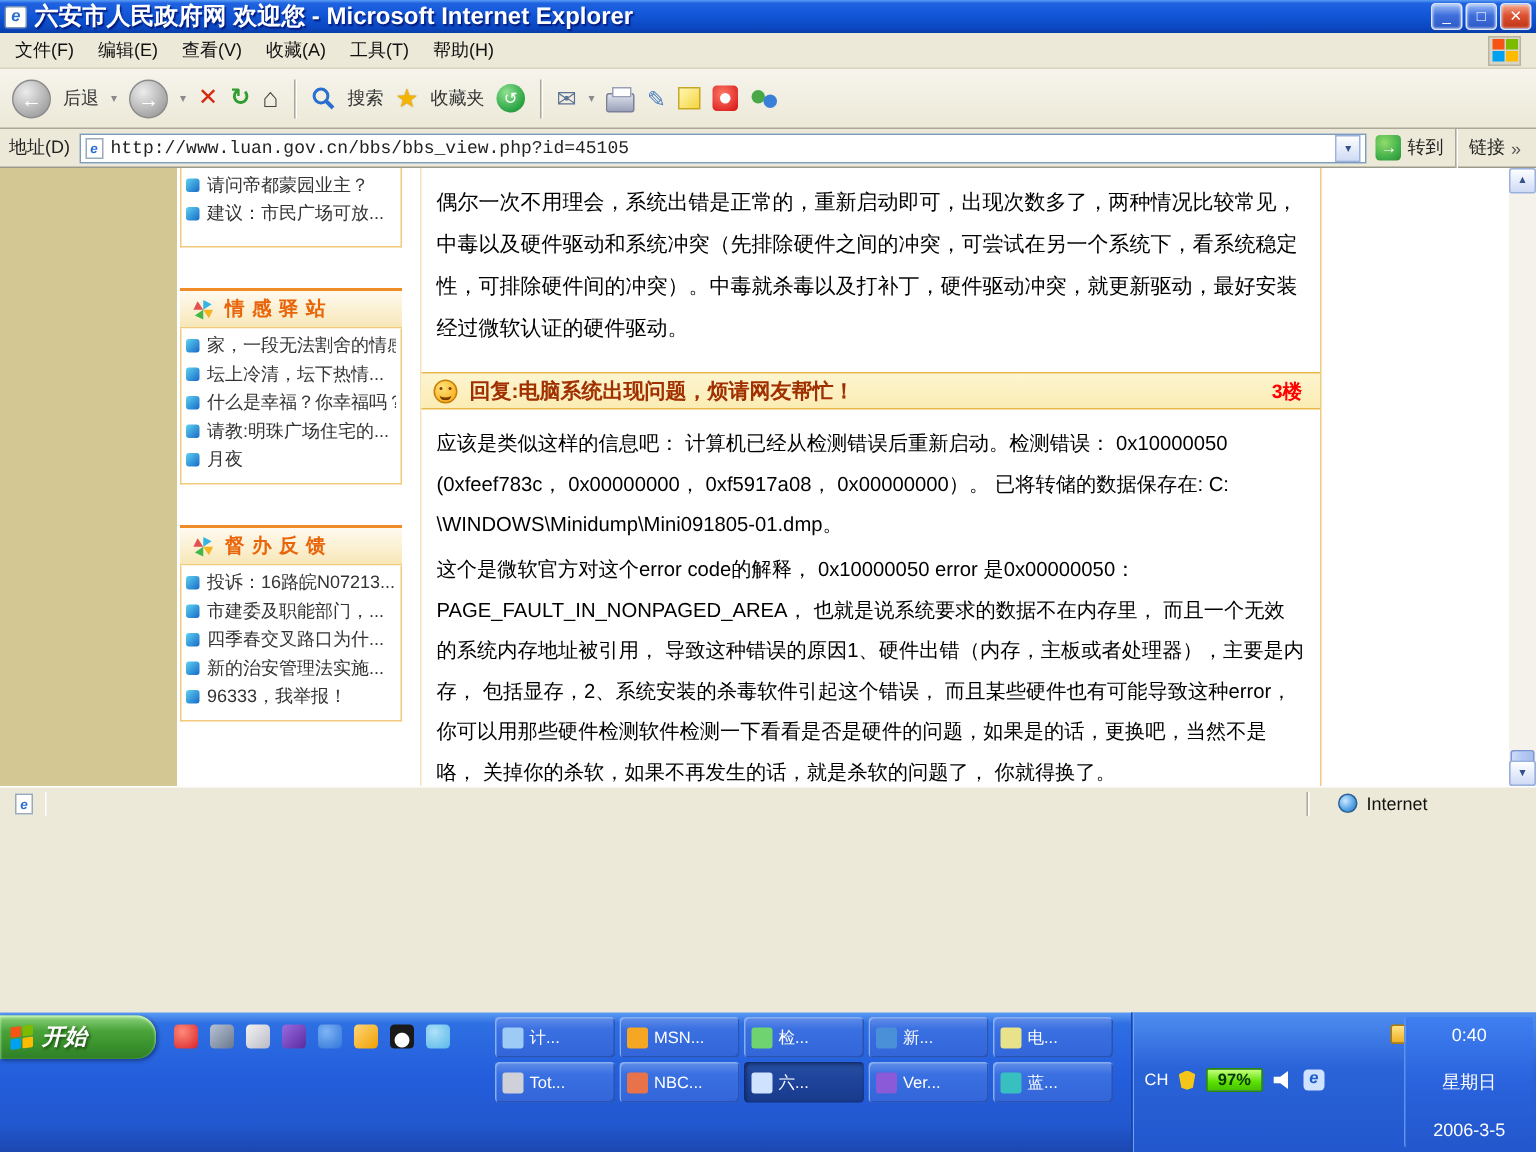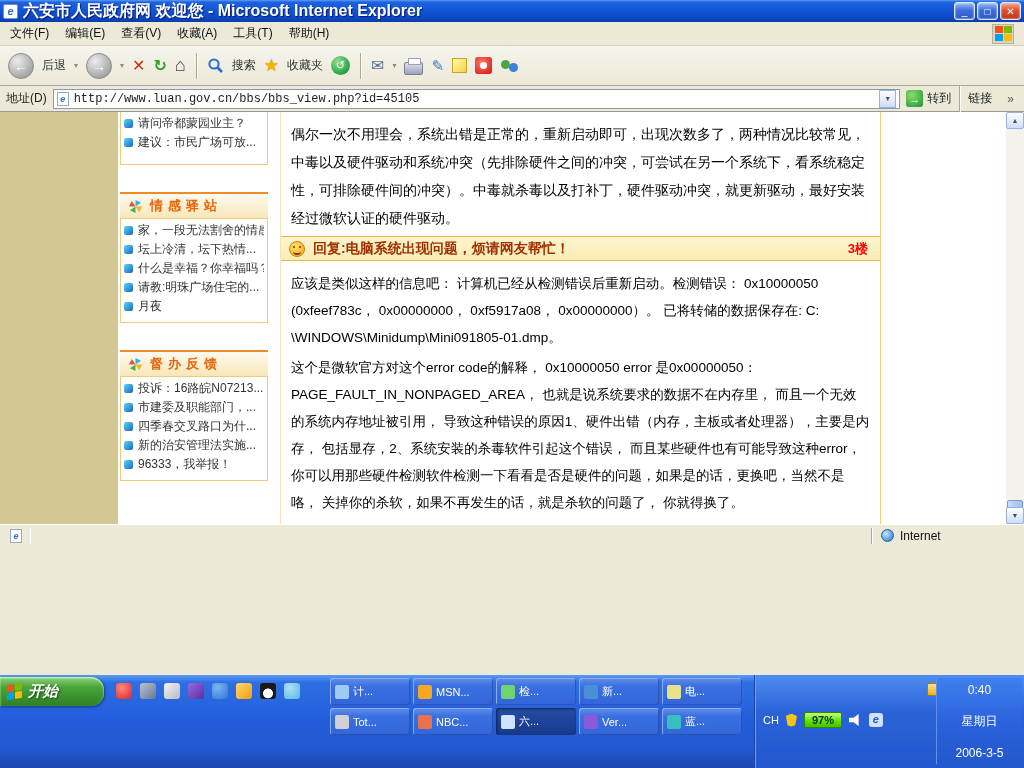--- a/index.html
+++ b/index.html
@@ -65,21 +65,21 @@
   .addr-input{flex:1;height:20px;background:#fff;border:1px solid #7f9db9;display:flex;align-items:center;
     gap:5px;padding:0 3px;overflow:hidden}
   .addr-doc{width:12px;height:14px;background:#fff;border:1px solid #9ab;color:#2a6fd0;font-weight:bold;
     font-style:italic;font-size:9px;line-height:12px;text-align:center;flex:none}
   .addr-url{white-space:nowrap;overflow:hidden;font-family:"Liberation Mono","DejaVu Sans Mono",monospace;font-size:12px}
   .addr-dd{width:17px;height:18px;margin-left:auto;background:linear-gradient(#fdfefe,#cfdbf5);
     border:1px solid #9ab0dd;color:#33508a;font-size:8px;display:flex;align-items:center;justify-content:center;flex:none}
   .go-btn{display:flex;align-items:center;gap:4px}
   .go-icon{width:17px;height:17px;border-radius:3px;background:radial-gradient(circle at 35% 30%,#8fdc6a,#3fae49 65%,#2a8a30);
     color:#fff;font-size:11px;font-weight:bold;display:flex;align-items:center;justify-content:center}
-  .links{display:flex;align-items:center;gap:15px;padding-right:4px}
+  .links{display:flex;align-items:center;gap:4px;padding-right:4px}
   .chev{color:#555}
 
   
   .viewport{position:relative;height:412px;background:#fff;overflow:hidden}
   .page-strip{position:absolute;left:0;top:0;width:118px;height:100%;background:#d3c894}
 
   
   .sidebar{position:absolute;left:120px;top:0;width:148px}
   .sb-box{background:#fff;border:1px solid #f3c97e;border-top:none;padding:2px 3px 12px}
   .sb-box.mid{padding-bottom:6px}
@@ -87,21 +87,21 @@
     white-space:nowrap;overflow:hidden;cursor:pointer}
   .bullet{width:9px;height:9px;flex:none;border-radius:2px;background:linear-gradient(135deg,#5fd2f0,#1668c8)}
   .sb-header{height:27px;display:flex;align-items:center;gap:7px;padding-left:8px;margin-top:27px;
     background:linear-gradient(#fffaf0,#f7e7b8);border-top:2px solid #f08c28;border-bottom:1px solid #f3c97e;
     color:#e8650a;font-weight:bold;font-size:13px;letter-spacing:5px}
   .sb-header:first-child{margin-top:0}
 
   
   .main{position:absolute;left:280px;top:0;width:601px;min-height:100%;background:#fff;
     border-left:1px solid #f6e2b8;border-right:1px solid #f3c97e}
-  .reply-tail{padding:8px 10px 4px;font-size:14px;line-height:28px;color:#000}
+  .reply-tail{padding:8px 10px 16px;font-size:14px;line-height:28px;color:#000}
   .reply-header{height:25px;background:linear-gradient(#fdf5d0,#fbecb4);border-top:1px solid #e8b84a;
     border-bottom:1px solid #e8b84a;display:flex;align-items:center;gap:8px;padding:0 12px 0 8px}
   .smiley{width:16px;height:16px;border-radius:50%;flex:none;position:relative;
     background:radial-gradient(circle at 35% 30%,#ffe277,#f7a410);border:1px solid #c87f06}
   .smiley::before{content:"";position:absolute;left:3px;top:4px;width:2px;height:2px;border-radius:50%;
     background:#7a3c00;box-shadow:6px 0 0 #7a3c00}
   .smiley::after{content:"";position:absolute;left:3px;top:6px;width:8px;height:5px;
     border-bottom:2px solid #7a3c00;border-radius:50%}
   .reply-title{flex:1;color:#a03000;font-weight:bold;font-size:14px;white-space:nowrap;overflow:hidden}
   .floor{color:#f00;font-weight:bold;font-size:13px}
@@ -116,21 +116,21 @@
     display:flex;align-items:center;justify-content:center}
   .scroll-btn.up{top:0}.scroll-btn.down{bottom:0}
   .scroll-thumb{position:absolute;left:1px;width:16px;top:388px;height:134px;border-radius:2px;
     background:linear-gradient(90deg,#cddcfb,#b4c9f2 50%,#a7bdeb);border:1px solid #7a96d8}
 
   
   .statusbar{height:22px;background:#ece9d8;border-top:1px solid #fff;display:flex;align-items:center;
     font-size:12px;color:#111;padding:0 2px}
   .sb-cell-left{width:28px;display:flex;align-items:center;justify-content:center}
   .sb-cell-mid{flex:1;height:16px;border-left:1px solid #fff;border-right:1px solid #aca899}
-  .sb-cell-right{width:150px;display:flex;align-items:center;gap:6px;padding-left:8px;
+  .sb-cell-right{width:150px;display:flex;align-items:center;gap:6px;padding-left:19px;
     border-left:1px solid #fff;height:16px}
   .globe{width:13px;height:13px;border-radius:50%;flex:none;
     background:radial-gradient(circle at 35% 35%,#cfe8ff,#58a8e8 55%,#2f6fb0);border:1px solid #2a5f95}
 
   
   .taskbar{position:absolute;left:0;bottom:0;width:1024px;height:93px;
     background:linear-gradient(#5c9cf5,#2e6fe3 8%,#245edc 45%,#2258cf 80%,#1c47b0)}
   .start{position:absolute;left:0;top:2px;width:104px;height:29px;border-radius:0 13px 13px 0;
     display:flex;align-items:center;gap:6px;padding:0 16px 0 7px;cursor:pointer;
     background:linear-gradient(#8fd380,#4aa43a 35%,#39912c 70%,#2f7f26);

